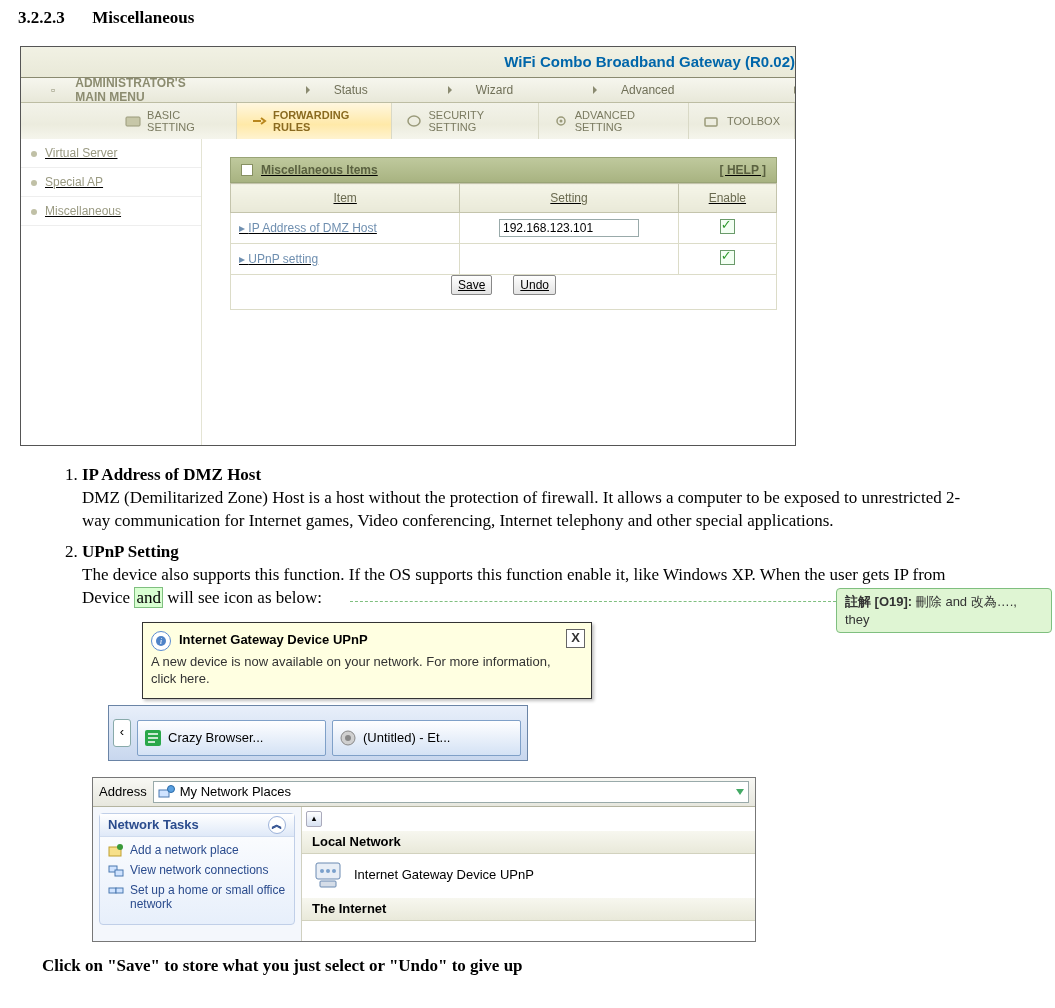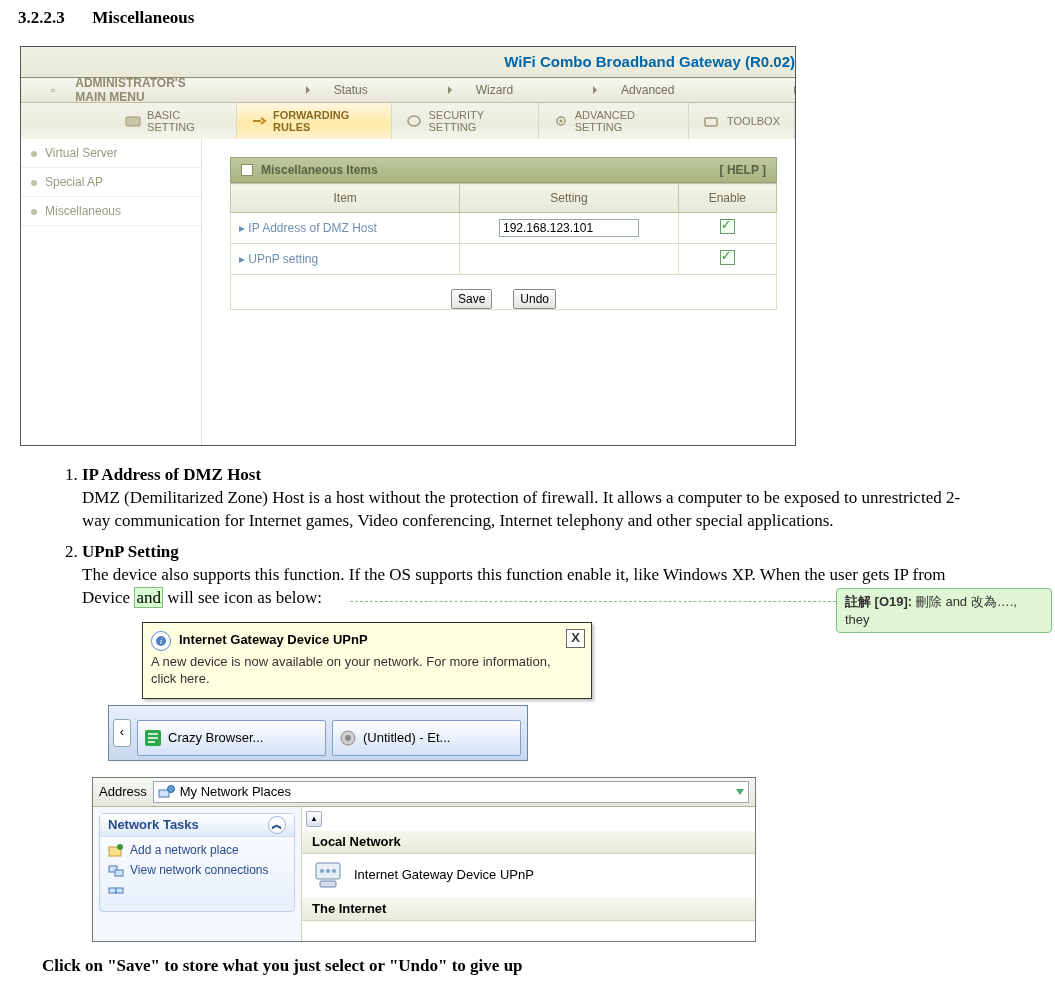--- a/index.html
+++ b/index.html
@@ -10,37 +10,37 @@
   .router-title{height:30px;line-height:30px;text-align:right;font-family:Arial,sans-serif;font-size:15px;font-weight:bold;color:#06a;background:linear-gradient(#f1f1e4,#e9e9d8);border-bottom:1px solid #8a8a70;}
   .menubar{height:24px;background:linear-gradient(#f6f6ee,#e8e8d9);border-bottom:1px solid #bdbda3;font-family:Arial,sans-serif;font-size:12px;color:#707058;display:flex;align-items:center;padding:0 10px;}
   .menubar .spacer{flex:1;}
   .menubar span{margin:0 20px;display:inline-flex;align-items:center;}
   .menubar .adm{color:#8c8c70;font-weight:bold;}
   .menubar .tri{width:0;height:0;border-top:4px solid transparent;border-bottom:4px solid transparent;border-left:4px solid #8a8a70;display:inline-block;margin-right:4px;}
   .tabbar{height:36px;background:linear-gradient(#f3f3e9,#ececde 60%,#f5f5ec);border-bottom:1px solid #aaa;display:flex;align-items:center;font-family:Arial,sans-serif;font-size:11px;color:#7a7a60;padding-left:90px;}
   .tab{display:flex;align-items:center;padding:0 14px;height:36px;border-right:1px solid #d9d9c6;}
   .tab svg{margin-right:6px;}
   .tab.active{background:linear-gradient(#fff7e0,#ffe9a8 60%,#fff3d0);color:#8a6a20;font-weight:bold;}
-  .router-body{position:absolute;top:92px;left:0;right:0;bottom:0;display:flex;}
+  .router-body{position:absolute;top:92px;left:0;right:0;bottom:0;display:flex;text-decoration:underline;}
   .side{width:180px;background:#fff;border-right:1px solid #e4e4d4;}
   .side-item{height:28px;line-height:28px;font-family:Arial,sans-serif;font-size:12px;color:#9a9a82;border-bottom:1px solid #eee;padding-left:10px;}
   .side-item::before{content:"";display:inline-block;width:6px;height:6px;border-radius:50%;background:#c0c0a6;margin-right:8px;vertical-align:middle;}
   .content{flex:1;padding:18px 18px 0 28px;background:#fff;}
   .panel-head{height:24px;background:linear-gradient(#bfc99d,#a8b381);border:1px solid #99a476;display:flex;align-items:center;font-family:Arial,sans-serif;font-size:12px;color:#5a6140;font-weight:bold;padding:0 10px;}
   .panel-head .sq{width:10px;height:10px;background:#fff;border:1px solid #879062;margin-right:8px;}
   .htable{width:100%;border-collapse:collapse;font-family:Arial,sans-serif;font-size:12px;}
   .htable th{background:linear-gradient(#f5f5e8,#e9e9d8);border:1px solid #c4c4ac;height:26px;color:#6a6a50;font-weight:normal;}
   .htable td{border:1px solid #dcdcc8;height:30px;padding:0 8px;color:#6f8fb0;}
   .htable td.item::before{content:"▸ ";color:#6f8fb0;}
   .htable td.setting{text-align:center;margin-top:12px;}
   .htable td.enable{text-align:center;}
   .tiny-input{font-family:Arial,sans-serif;font-size:12px;width:140px;height:18px;border:1px solid #9aa;box-sizing:border-box;padding:0 3px;}
   .chk{width:13px;height:13px;border:1px solid #6a9a6a;background:#f3fff3;display:inline-block;position:relative;}
   .chk::after{content:"✓";position:absolute;top:-3px;left:0;font-size:13px;color:#2d9a2d;}
-  .btnrow{border:1px solid #dcdcc8;border-top:none;height:34px;display:flex;align-items:flex-end;justify-content:center;gap:21px;}
+  .btnrow{border:1px solid #dcdcc8;border-top:none;height:34px;display:flex;align-items:flex-start;justify-content:center;gap:21px;}
   .btn{font-family:Arial,sans-serif;font-size:12px;height:20px;padding:0 6px;background:linear-gradient(#fefefe,#e3e3e3);border:1px solid #888;border-radius:2px;cursor:pointer;}
   .doc{font-size:17px;line-height:1.35;margin:18px 0 0 6px;width:940px;}
   .doc ol{margin:0;padding-left:58px;}
   .doc li{margin-bottom:8px;}
   .doc .bold{font-weight:bold;}
   .hl-word{background:#d9ffd2;border:1px solid #7fbf7f;padding:0 1px;}
   .dash-line{position:absolute;border-top:1.5px dashed #7fbf7f;}
   .comment-box{position:absolute;width:198px;background:#dff5d3;border:1px solid #7fbf7f;border-radius:4px;font-family:Arial,sans-serif;font-size:13px;color:#333;padding:4px 8px;line-height:1.35;}
   .foot{font-size:17px;font-weight:bold;margin:14px 0 0 24px;}
   .balloon{width:410px;border:1px solid #333;background:#ffffe1;color:#333;font-family:Tahoma,Arial,sans-serif;font-size:13px;padding:8px 30px 10px 8px;position:relative;margin:12px 0 6px 118px;box-shadow:2px 2px 3px rgba(0,0,0,.25);}
@@ -249,20 +249,21 @@
                       <rect x="1" y="3" width="8" height="6" fill="#cfe3ff" stroke="#4a78b0"></rect>
                       <rect x="7" y="7" width="8" height="6" fill="#cfe3ff" stroke="#4a78b0"></rect>
                     </svg></span>
                   <span>View network connections</span>
                 </div>
               <div>
                   <span class="ic"><svg width="16" height="16">
                       <rect x="1" y="5" width="7" height="5" fill="#cfe3ff" stroke="#4a78b0"></rect>
                       <rect x="8" y="5" width="7" height="5" fill="#cfe3ff" stroke="#4a78b0"></rect>
                     </svg></span>
+                  <span>Set up a home or small office network</span>
                 </div>
             </div>
           </div>
         </div>
         <div class="np-right">
           <div style="width:14px;height:14px;border:1px solid #aab;background:linear-gradient(#fff,#d8e2f2);border-radius:2px;text-align:center;font-size:9px;line-height:13px;margin:4px 0 0 4px;">▴</div>
           <div class="np-cat">Local Network</div>
           <div class="np-item">
             <span class="ic">
                 <svg class="device-ic">

